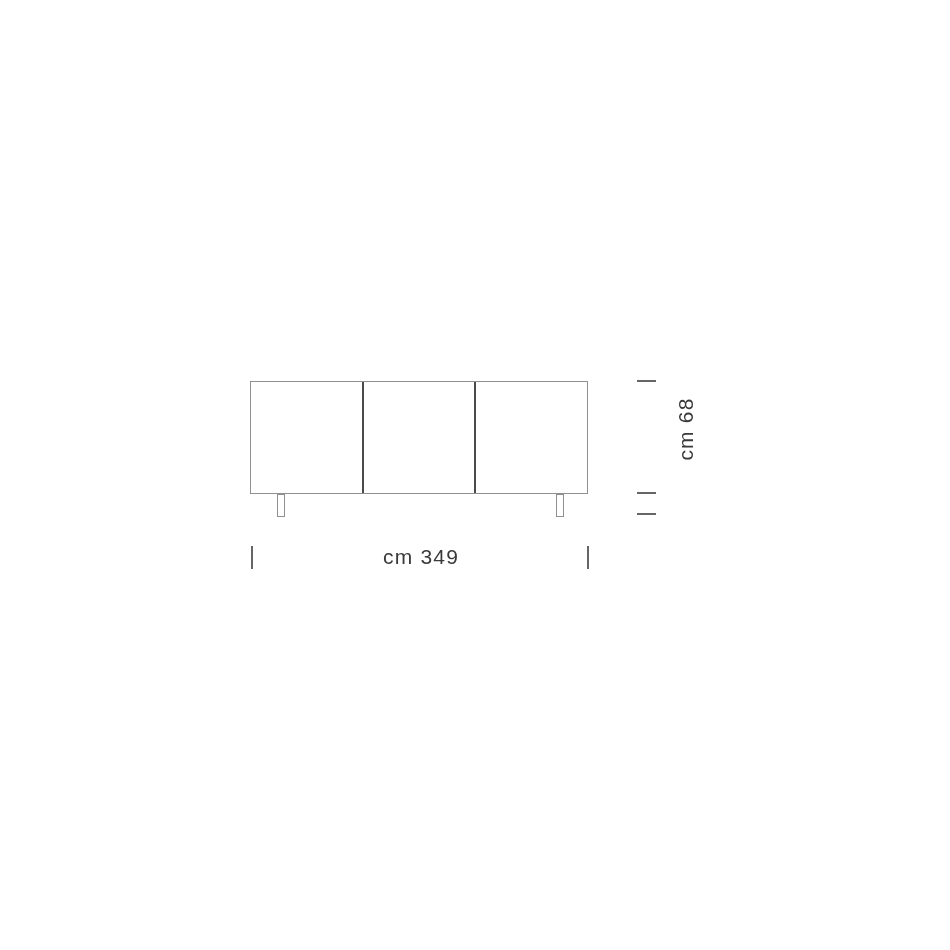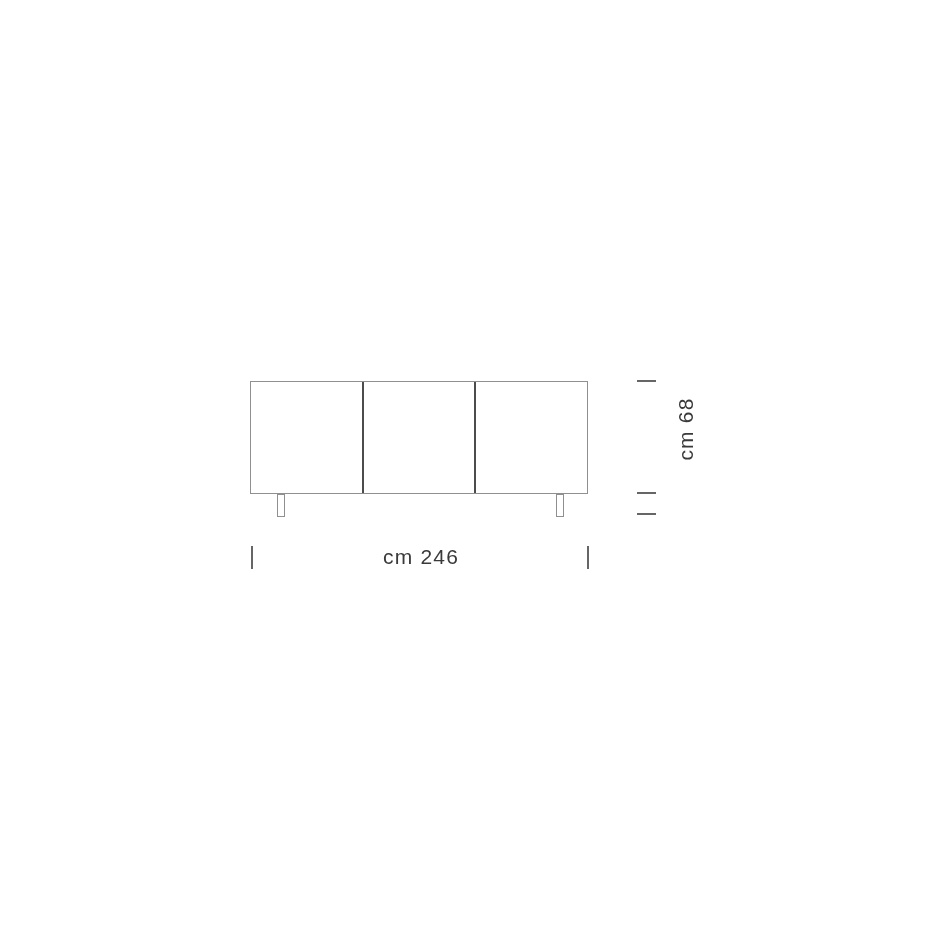--- a/index.html
+++ b/index.html
@@ -102,15 +102,15 @@
 
   <div class="h-tick h-tick-top"></div>
   <div class="h-tick h-tick-middle"></div>
   <div class="h-tick h-tick-bottom"></div>
 
   <div class="dim-label height-label">cm 68</div>
 
   <div class="v-tick v-tick-left"></div>
   <div class="v-tick v-tick-right"></div>
 
-  <div class="dim-label width-label">cm 246</div>
+  <div class="dim-label width-label">cm 349</div>
 
 </div>
 
 </body></html>

